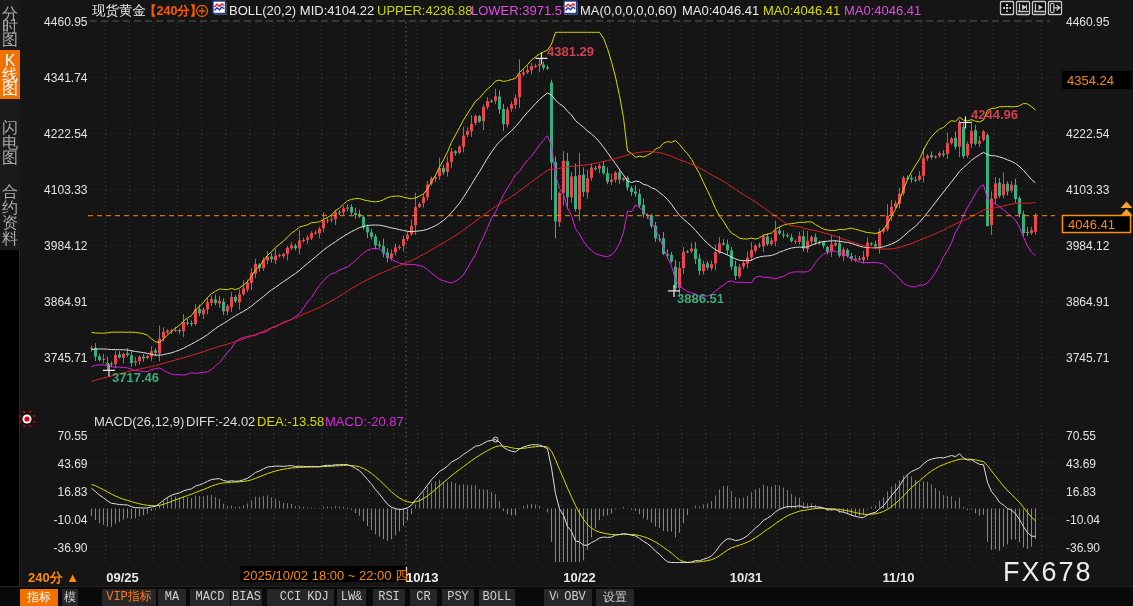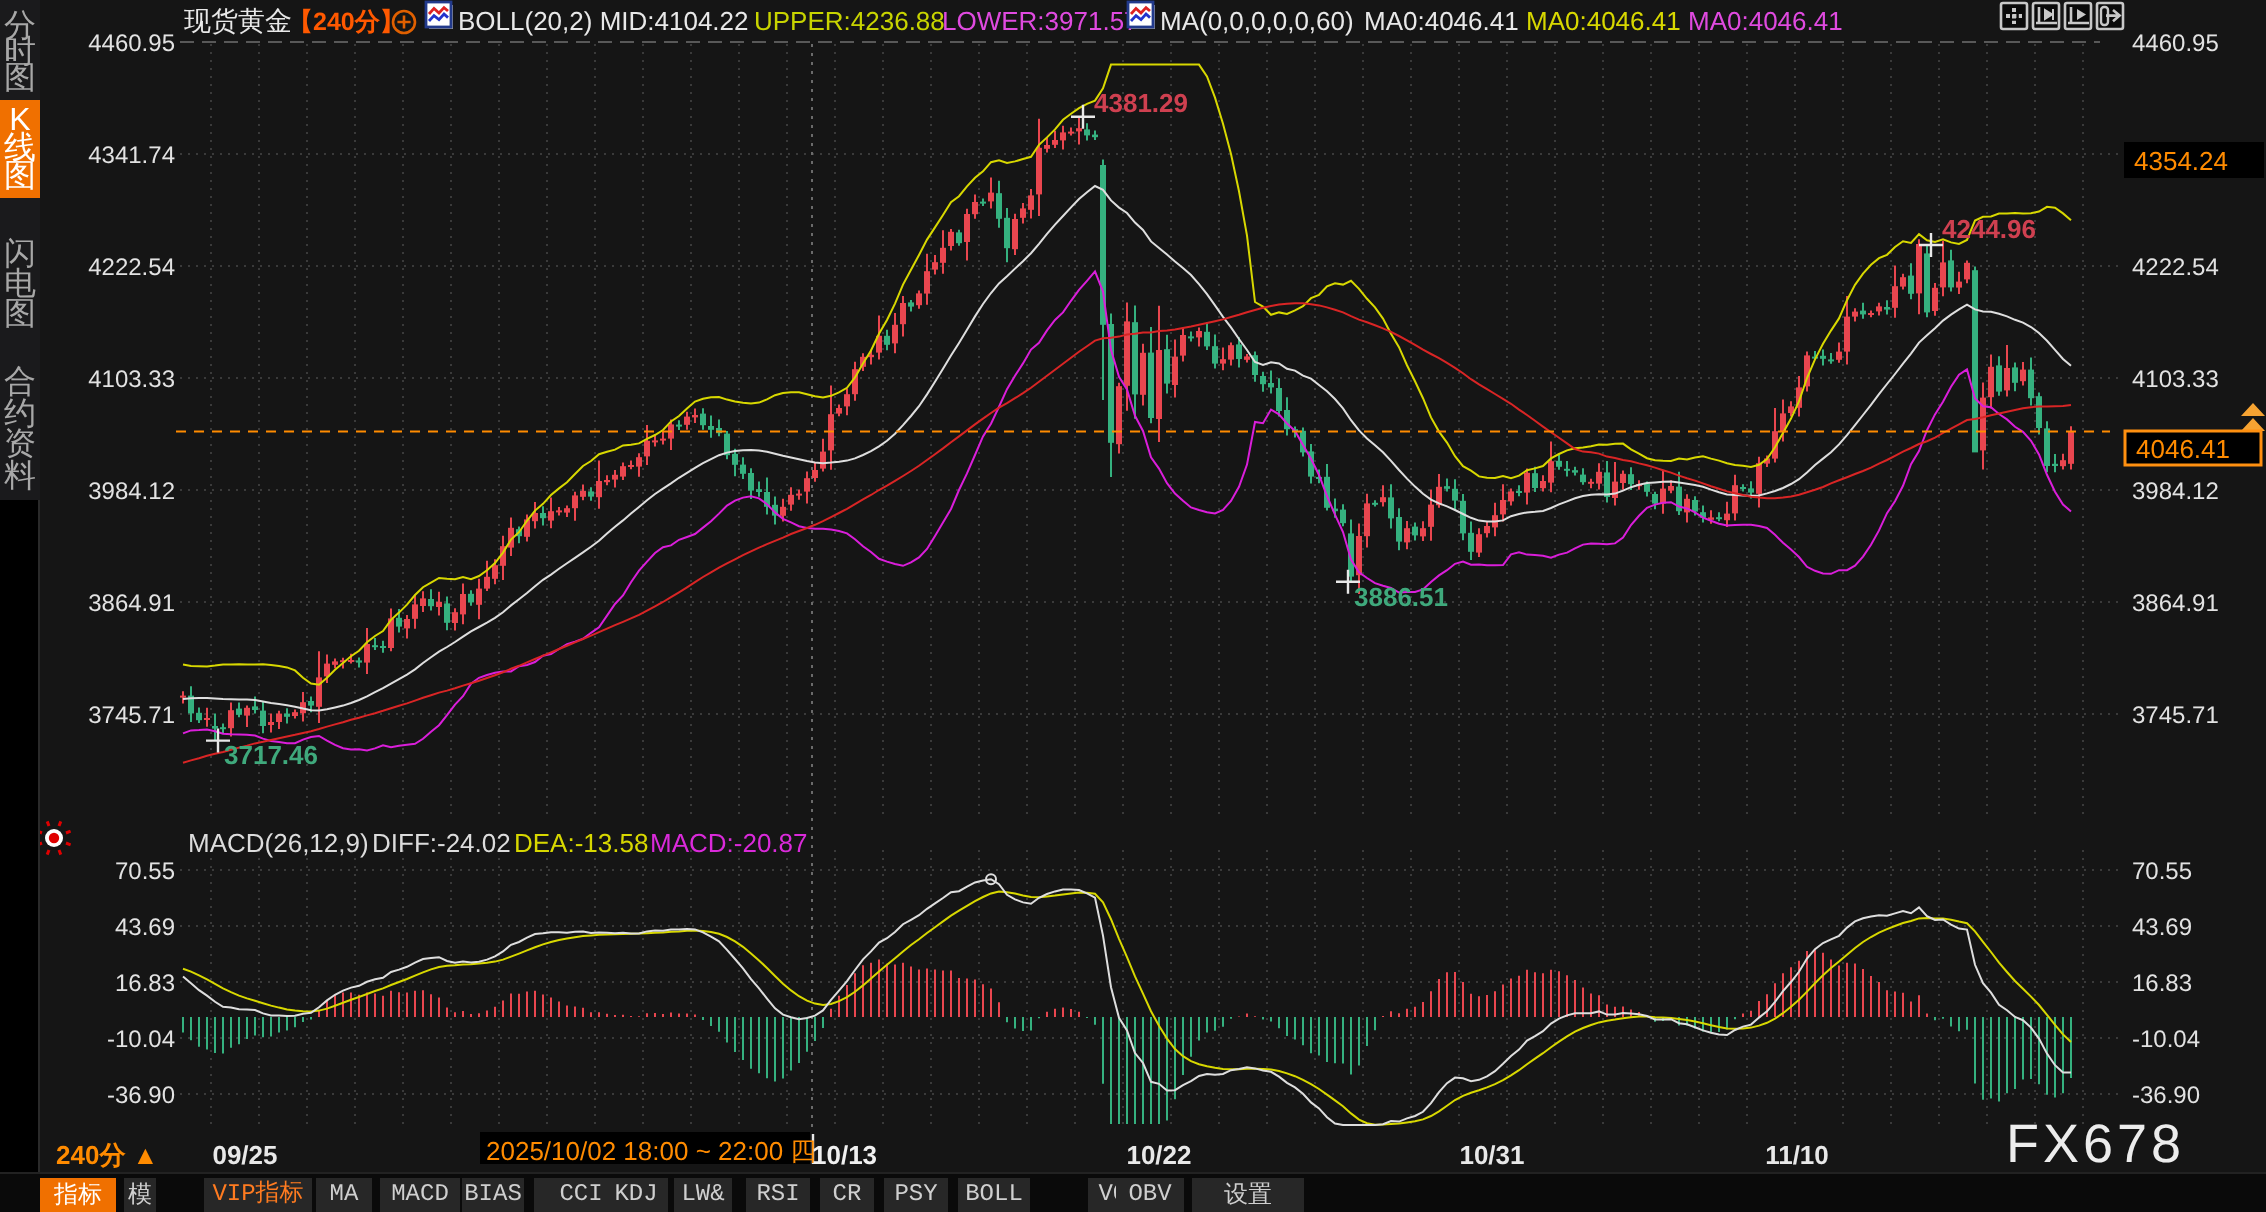--- a/index.html
+++ b/index.html
@@ -856,13 +856,13 @@
   <div class="tb" style="left:231px;width:31px;">BIAS</div>
   <div class="tb" style="left:267px;width:47px;">CCI</div>
   <div class="tb" style="left:302px;width:32px;">KDJ</div>
   <div class="tb" style="left:337px;width:29px;">LW&amp;</div>
   <div class="tb" style="left:373px;width:32px;">RSI</div>
   <div class="tb" style="left:410px;width:27px;">CR</div>
   <div class="tb" style="left:442px;width:32px;">PSY</div>
   <div class="tb" style="left:479px;width:36px;">BOLL</div>
   <div class="tb" style="left:544px;width:32px;">VOL</div>
   <div class="tb" style="left:558px;width:34px;">OBV</div>
-  <div class="tb" style="left:596px;width:56px;font-family:'Liberation Sans';">设置</div>
+  <div class="tb" style="left:596px;width:38px;font-family:'Liberation Sans';">设置</div>
 </div>
 </body></html>

